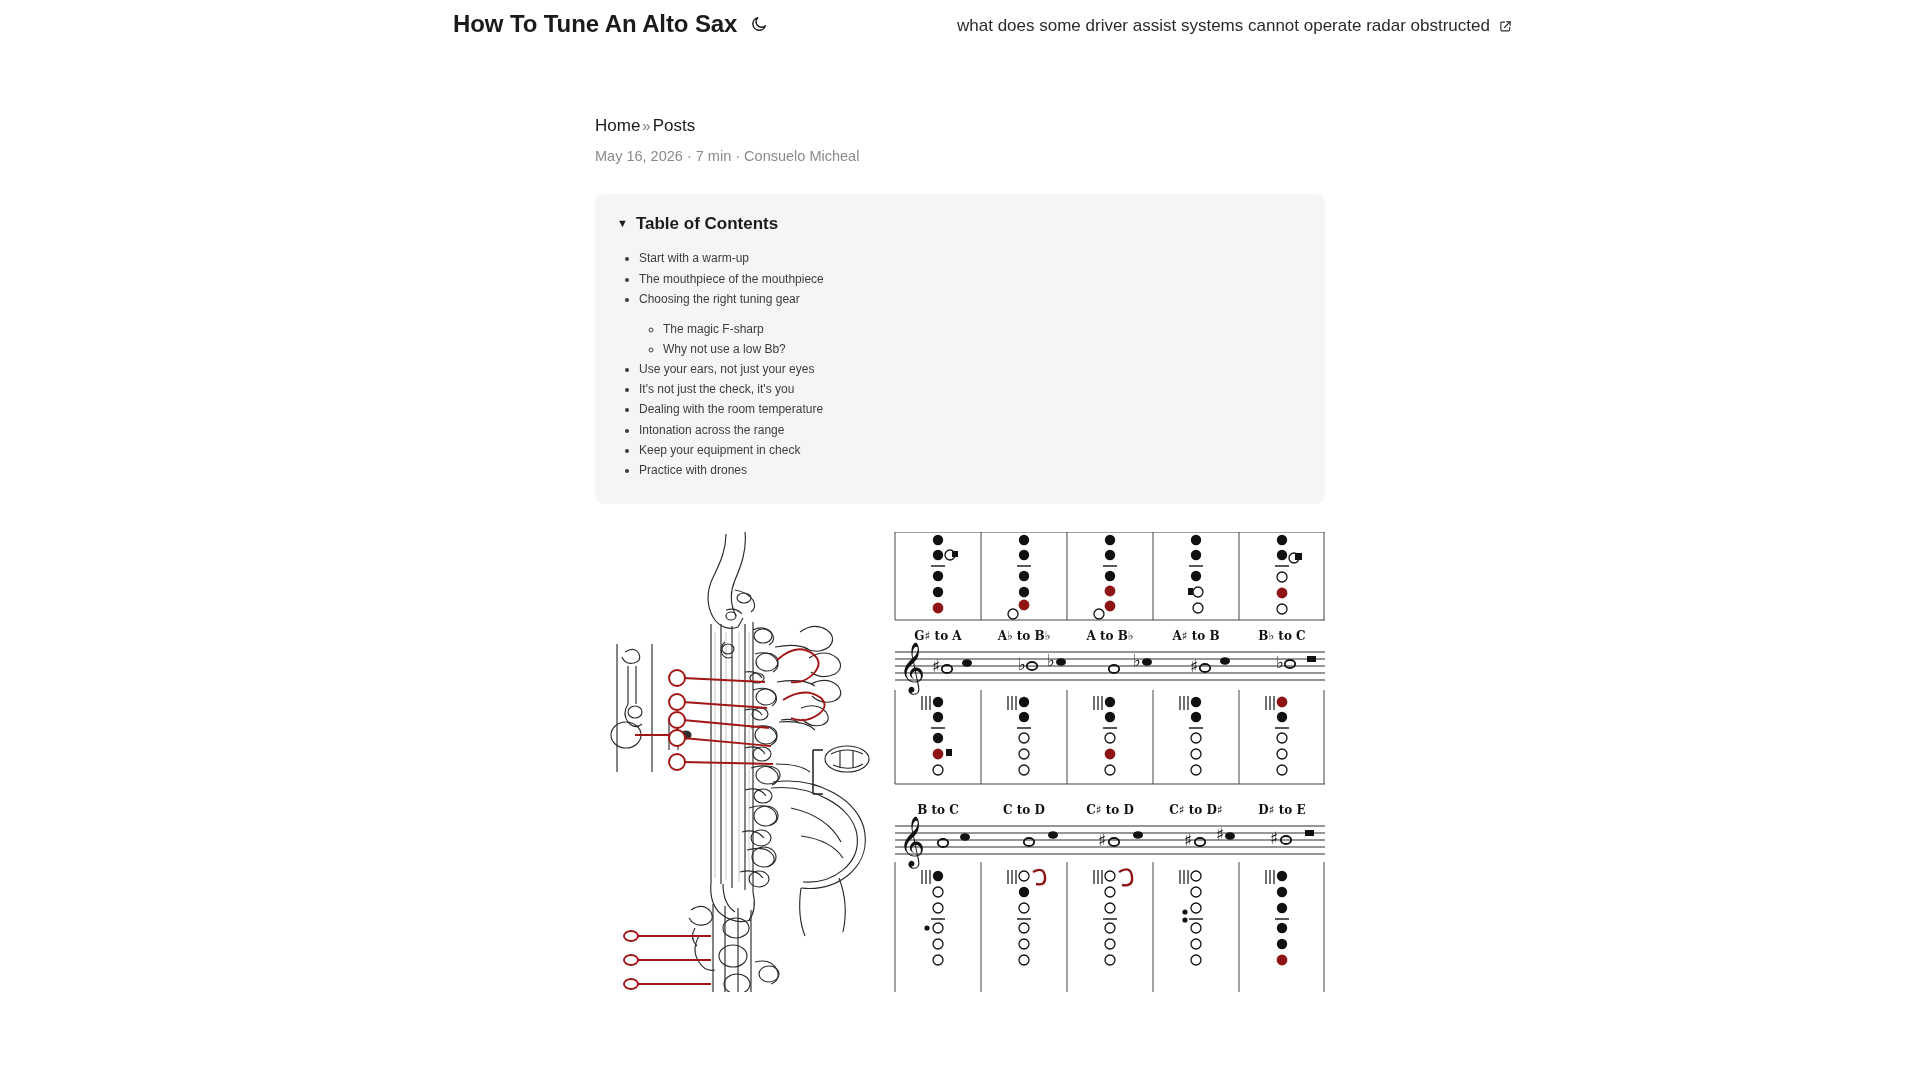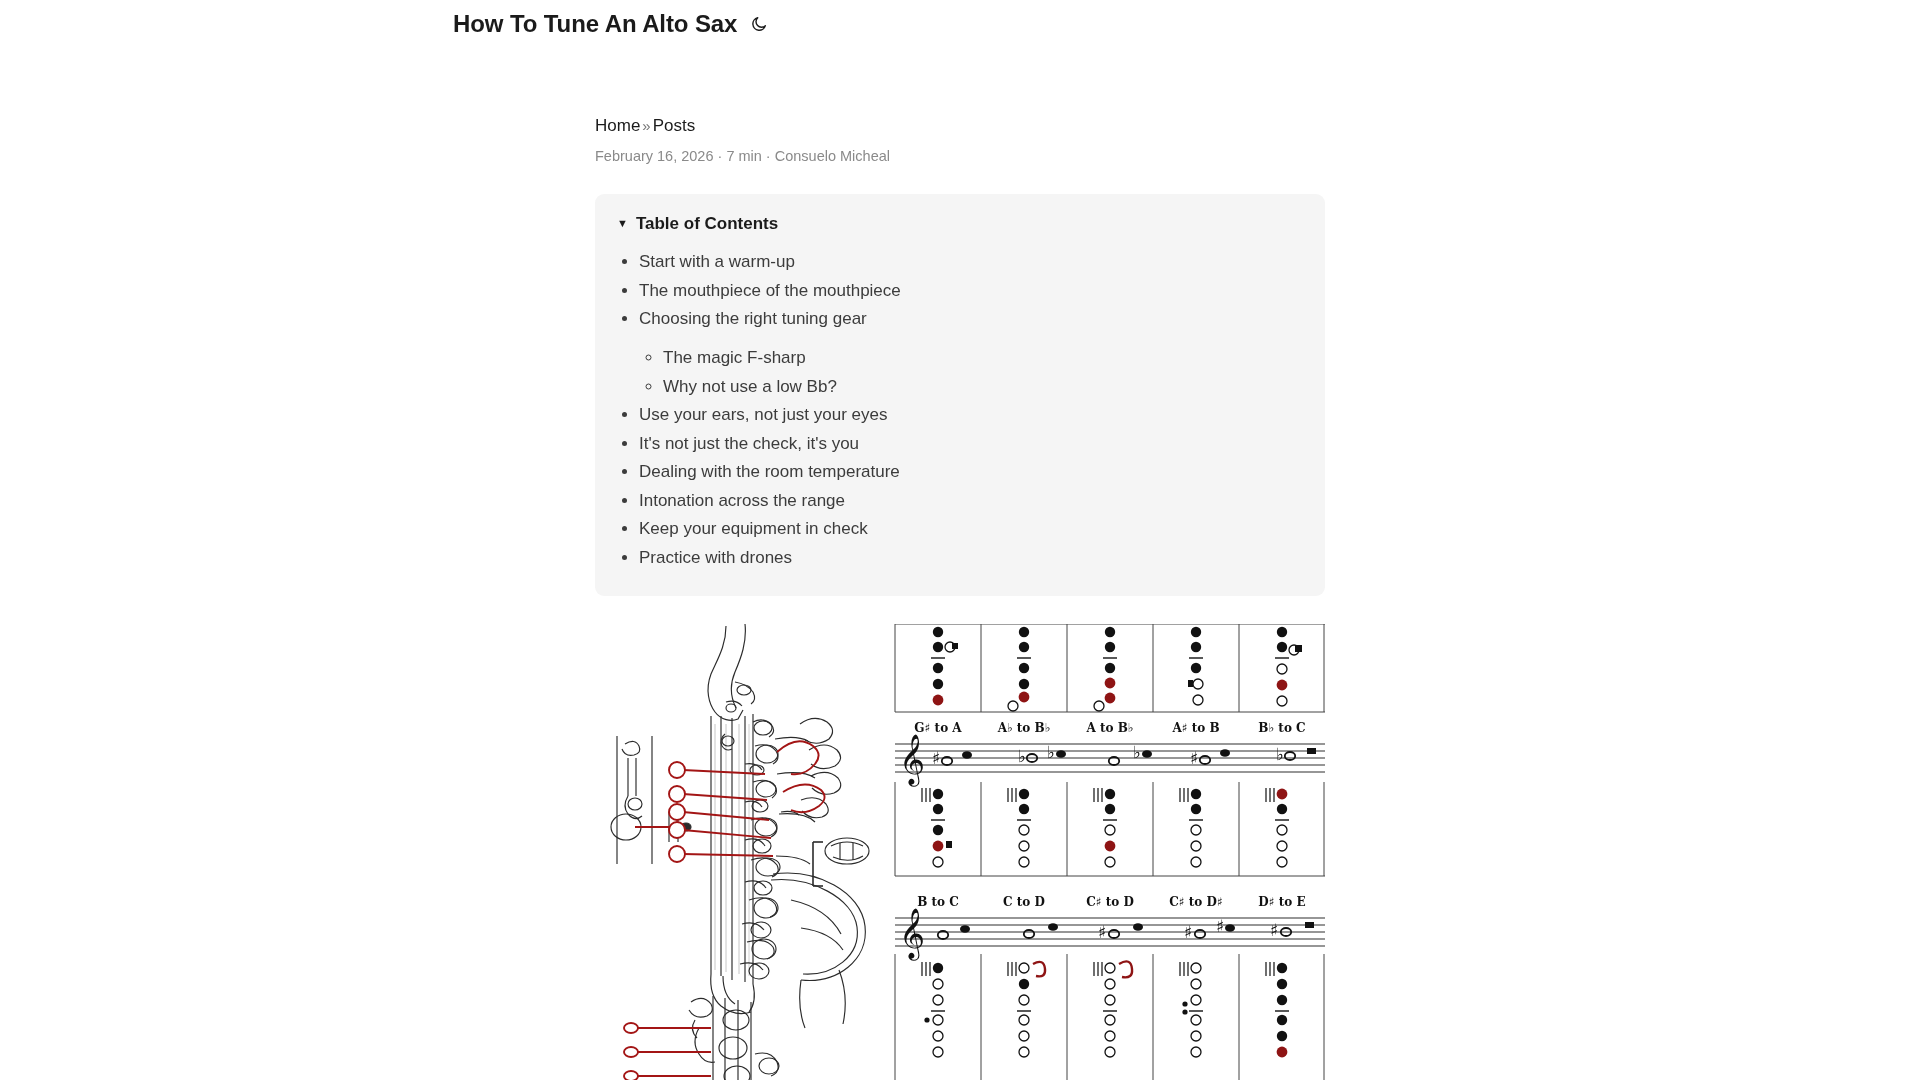--- a/index.html
+++ b/index.html
@@ -148,21 +148,21 @@
     margin: 0;
     padding-left: 22px;
     list-style-type: disc;
   }
   .toc ul ul {
     padding-left: 24px;
     list-style-type: circle;
     margin-top: 10px;
   }
   .toc li {
-    font-size: 17px;
+    font-size: 12px;
     line-height: 1.68;
     color: #3c3c3c;
   }
   .toc li::marker { color: #3c3c3c; }
   .toc li a {
     color: #3c3c3c;
     text-decoration: none;
     cursor: pointer;
   }
 
@@ -185,31 +185,41 @@
   <div class="brand-block">
     <span class="brand-title">How To Tune An Alto Sax</span>
 
     <span class="moon-toggle">
       <svg width="18" height="18" viewBox="0 0 24 24" fill="none" stroke="#1b1b1b" stroke-width="1.9" stroke-linecap="round" stroke-linejoin="round">
         <path d="M20.5 14.2A8.5 8.5 0 1 1 10.3 3.6a6.9 6.9 0 0 0 10.2 10.6z"></path>
       </svg>
     </span>
   </div>
 
+  <div class="nav-right">
+    <a class="nav-link" href="#">what does some driver assist systems cannot operate radar obstructed</a>
+    <span class="ext-icon">
+      <svg width="13" height="13" viewBox="0 0 24 24" fill="none" stroke="#2b2b2b" stroke-width="2.1" stroke-linecap="round" stroke-linejoin="round">
+        <path d="M10 4H5a1.6 1.6 0 0 0-1.6 1.6v13A1.6 1.6 0 0 0 5 20.2h13a1.6 1.6 0 0 0 1.6-1.6v-5"></path>
+        <path d="M14.2 3.4H20.6V9.8"></path>
+        <path d="M10.2 13.8 20.4 3.6"></path>
+      </svg>
+    </span>
+  </div>
 </div>
 
 <div class="page-wrap">
   <div class="article">
 
     <div class="breadcrumb">
       <a href="#">Home</a><span class="sep">»</span><a href="#">Posts</a>
     </div>
 
 
-    <div class="post-meta">February 16, 2026 · 7 min · Consuelo Micheal</div>
+    <div class="post-meta">May 16, 2026 · 7 min · Consuelo Micheal</div>
 
     <div class="toc">
       <div class="toc-header">
         <span class="toc-caret">▼</span>
         <span>Table of Contents</span>
       </div>
       <ul id="toc-list">
           <li><a href="#">Start with a warm-up</a></li>
           <li><a href="#">The mouthpiece of the mouthpiece</a></li>
           <li><a href="#">Choosing the right tuning gear</a><ul>

